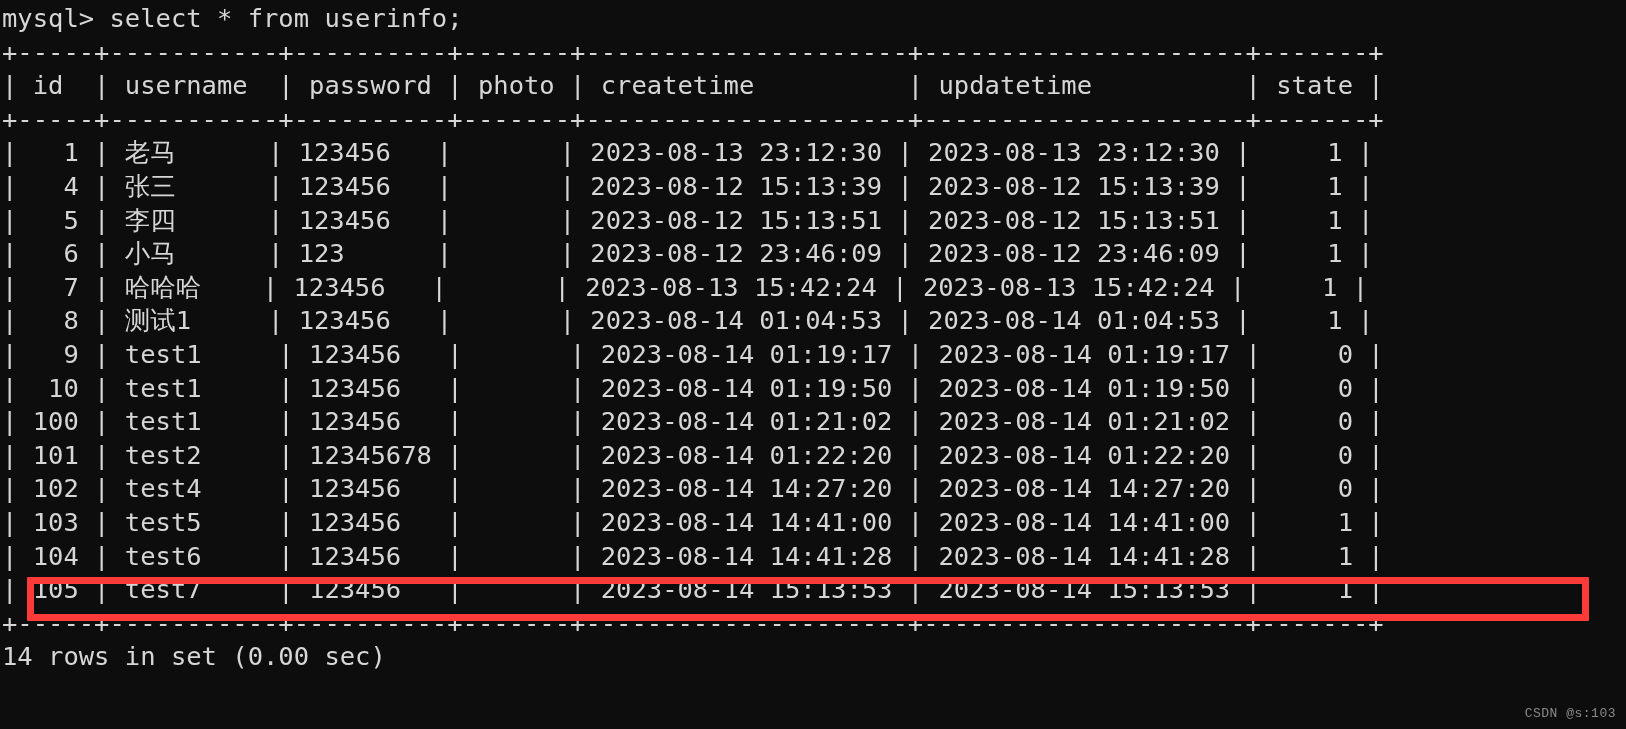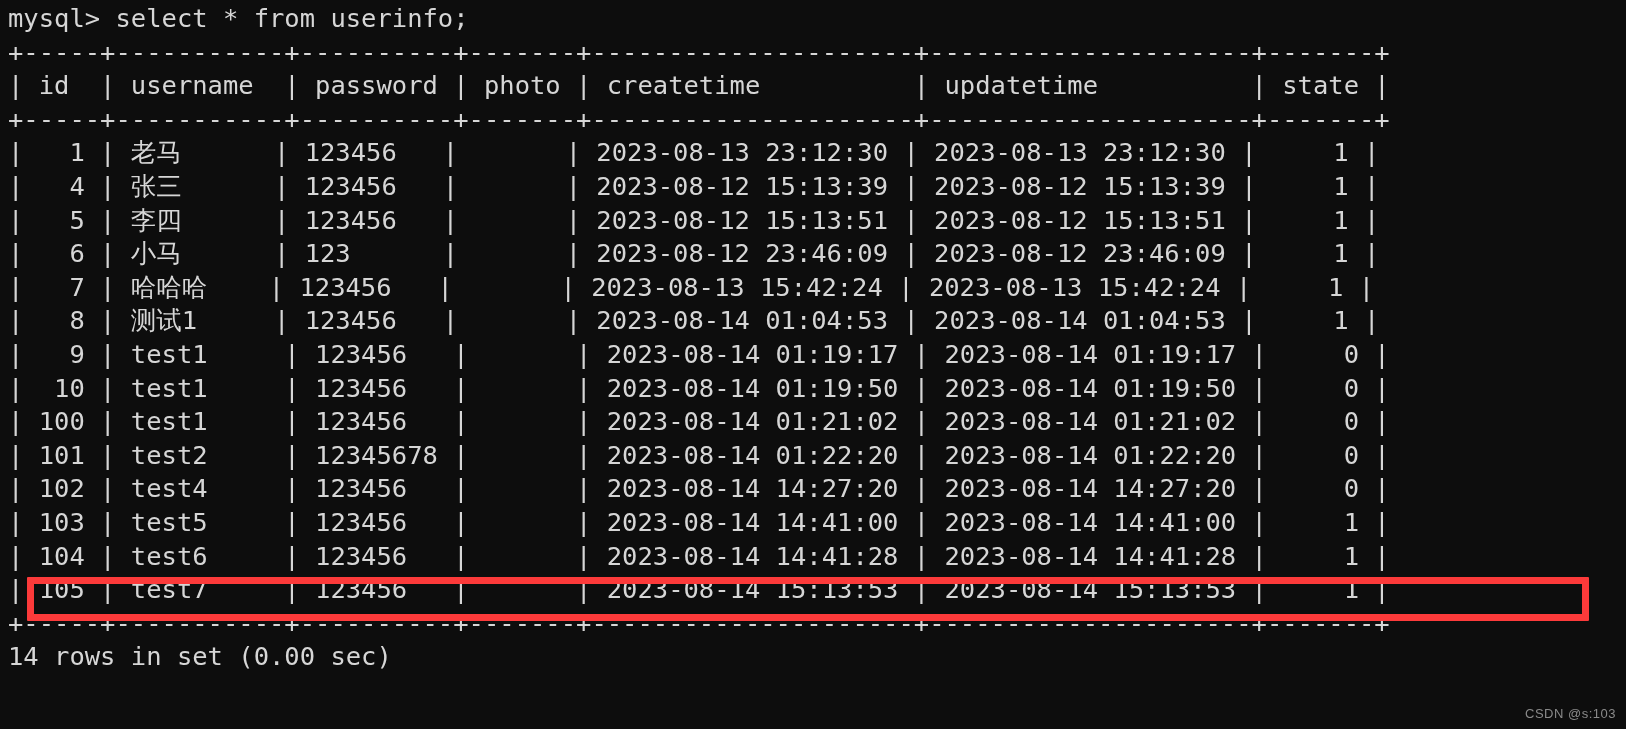--- a/index.html
+++ b/index.html
@@ -16,21 +16,21 @@
   #terminal {
     position: relative;
     width: 1626px;
     height: 729px;
     background: #0d0d0d;
     box-sizing: border-box;
     padding: 0;
   }
   pre.term-text {
     margin: 0;
-    padding: 2px 0 0 8px;
+    padding: 2px 0 0 2px;
     font-family: "DejaVu Sans Mono", "Liberation Mono", monospace;
     font-size: 25.5px;
     line-height: 33.6px;
     color: #d6d6d6;
     letter-spacing: 0px;
     white-space: pre;
     font-weight: 400;
   }
   
   #highlight-box {
@@ -41,21 +41,21 @@
     height: 44px;
     border: 7px solid #fc3a3a;
     box-sizing: border-box;
     pointer-events: none;
     border-radius: 1px;
   }
   #watermark {
     position: absolute;
     right: 10px;
     bottom: 8px;
-    font-family: Liberation Sans, sans-serif;
+    font-family: Liberation Mono, monospace;
     font-size: 13px;
     color: #8a8a8a;
     letter-spacing: 0.5px;
   }
 </style>
 </head>
 <body>
 
 <div id="terminal">
   <pre class="term-text" id="term-output">mysql&gt; select * from userinfo;

